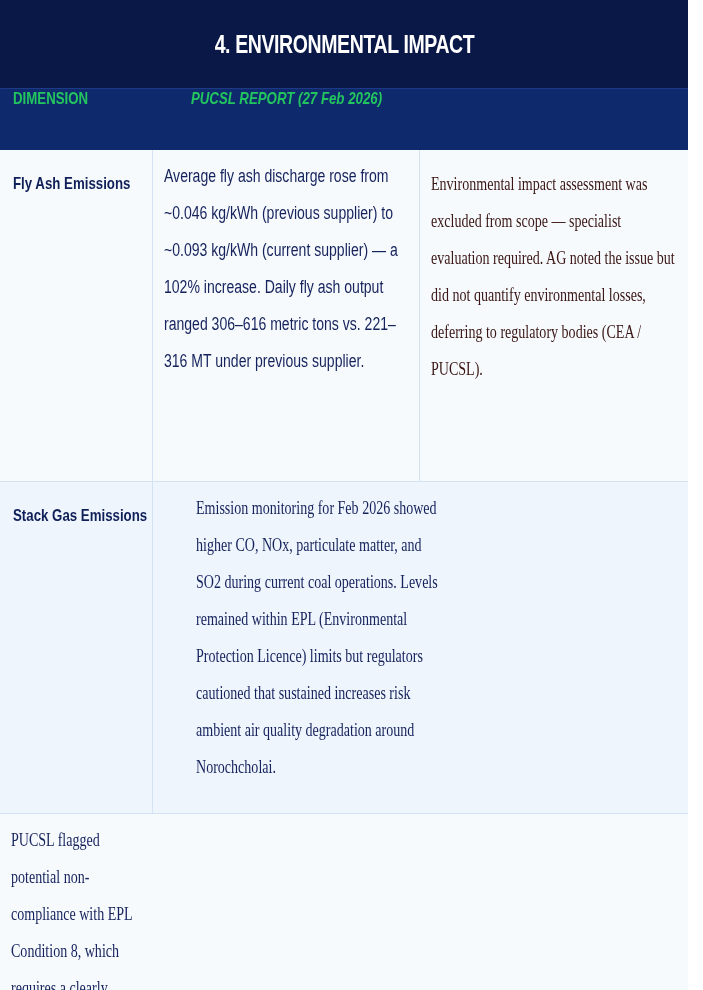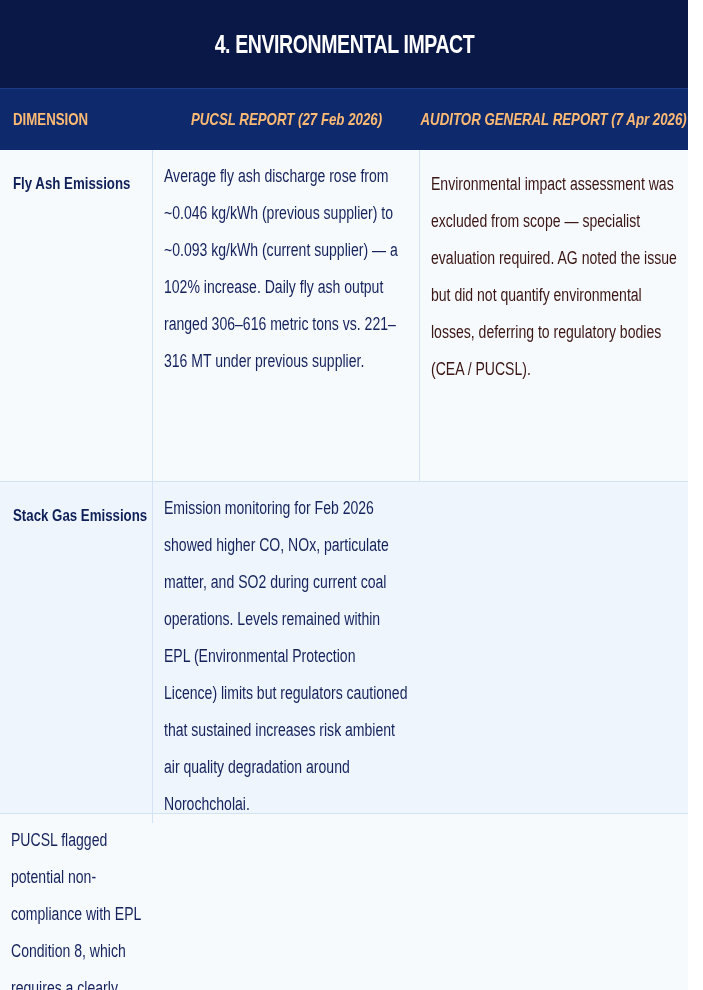--- a/index.html
+++ b/index.html
@@ -3,31 +3,31 @@
 <meta charset="utf-8">
 <style>
   html, body { margin: 0; padding: 0; background: #ffffff; }
   body { width: 703px; height: 990px; position: relative; overflow: hidden;
          font-family: "Liberation Sans", sans-serif; }
   .table { position: absolute; left: 0; top: 0; width: 688px; }
   .title-bar { height: 88px; background: #0a1848; display: flex; align-items: center; justify-content: center; }
   .title-bar .t { color: #ffffff; font-weight: bold; font-size: 25px; letter-spacing: -0.5px;
                   display: inline-block; transform: scaleX(0.78); transform-origin: center; white-space: nowrap; }
   .header-row { height: 62px; background: #0f2a6c; display: grid; grid-template-columns: 153px 267px 268px; border-top: 1px solid #1d3a86; box-sizing: border-box; }
-  .hcell { display: flex; align-items: center; color: #fdba74; font-weight: bold; font-size: 17px; white-space: nowrap; overflow: visible; }
+  .hcell { display: flex; color: #22c55e; font-weight: bold; font-size: 17px; white-space: nowrap; overflow: visible; }
   .hcell span { display: inline-block; transform: scaleX(0.78); }
   .hcell.left span { transform-origin: left center; }
   .hcell.center { justify-content: center; font-style: italic; }
   .hcell.center span { transform-origin: center; }
   .hcell.c1 { padding-left: 13px; }
   .row { display: grid; grid-template-columns: 153px 267px 268px; border-bottom: 1px solid #d3e3f3; box-sizing: border-box; }
   .row.odd { background: #f6fafd; }
-  .row.even { background: #eef5fc; }
+  .row.even { background: #eef5fc; gap: 32px; }
   .cell { box-sizing: border-box; padding: 22px 10px 0 12px; border-right: 1px solid #d3e3f3; }
-  .cell:last-child { border-right: none; }
+  .cell:last-child { border-right: none; font-family: Liberation Serif, serif; }
   .cell .txt { display: block; width: 128%; transform: scaleX(0.78); transform-origin: left top; font-size: 18px; line-height: 37px; }
   .cell.dim .txt { color: #0f1f58; font-weight: bold; font-size: 17px; line-height: 24px; width: 150%; }
   .cell.dim { padding-top: 22px; padding-left: 13px; }
   .cell.pucsl .txt { color: #15225c; }
   .cell.ag .txt { color: #3a1614; }
   .cell.pucsl { padding-left: 11px; padding-top: 8px; }
   .cell.ag { padding-left: 11px; padding-top: 16px; }
 </style>
 </head>
 <body>
@@ -36,23 +36,20 @@
   <div class="title-bar">
     <span class="t">4. ENVIRONMENTAL IMPACT</span>
   </div>
 
   <div class="header-row">
     <div class="hcell left c1">
       <span>DIMENSION</span>
     </div>
     <div class="hcell center">
       <span>PUCSL REPORT (27 Feb 2026)</span>
-    </div>
-    <div class="hcell center">
-      <span>AUDITOR GENERAL REPORT (7 Apr 2026)</span>
     </div>
   </div>
 
   <div class="row odd" style="height:332px;">
     <div class="cell dim">
       <span class="txt">Fly Ash Emissions</span>
     </div>
     <div class="cell pucsl">
       <span class="txt">Average fly ash discharge rose from ~0.046 kg/kWh (previous supplier) to ~0.093 kg/kWh (current supplier) — a 102% increase. Daily fly ash output ranged 306–616 metric tons vs. 221–316 MT under previous supplier.</span>
     </div>

